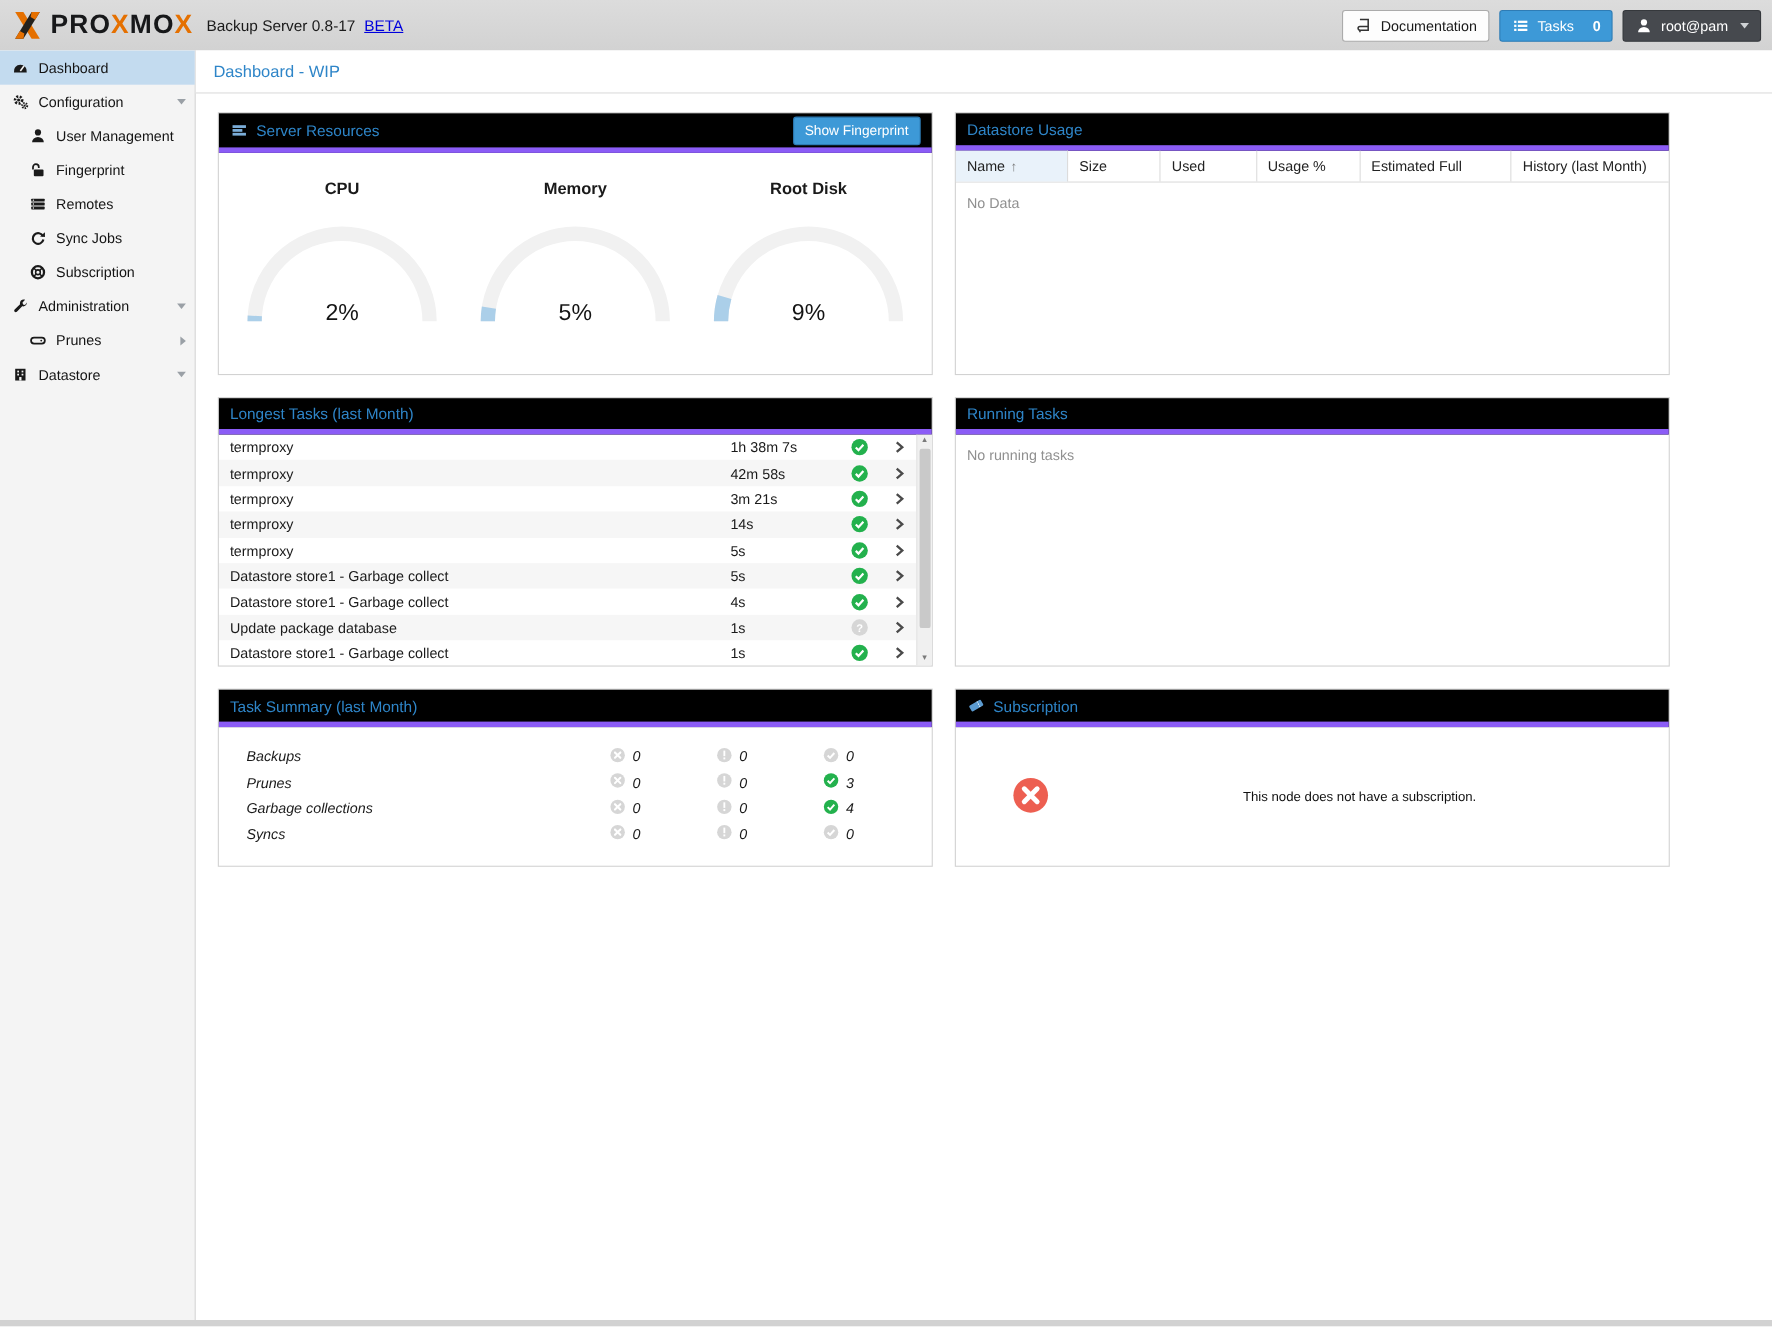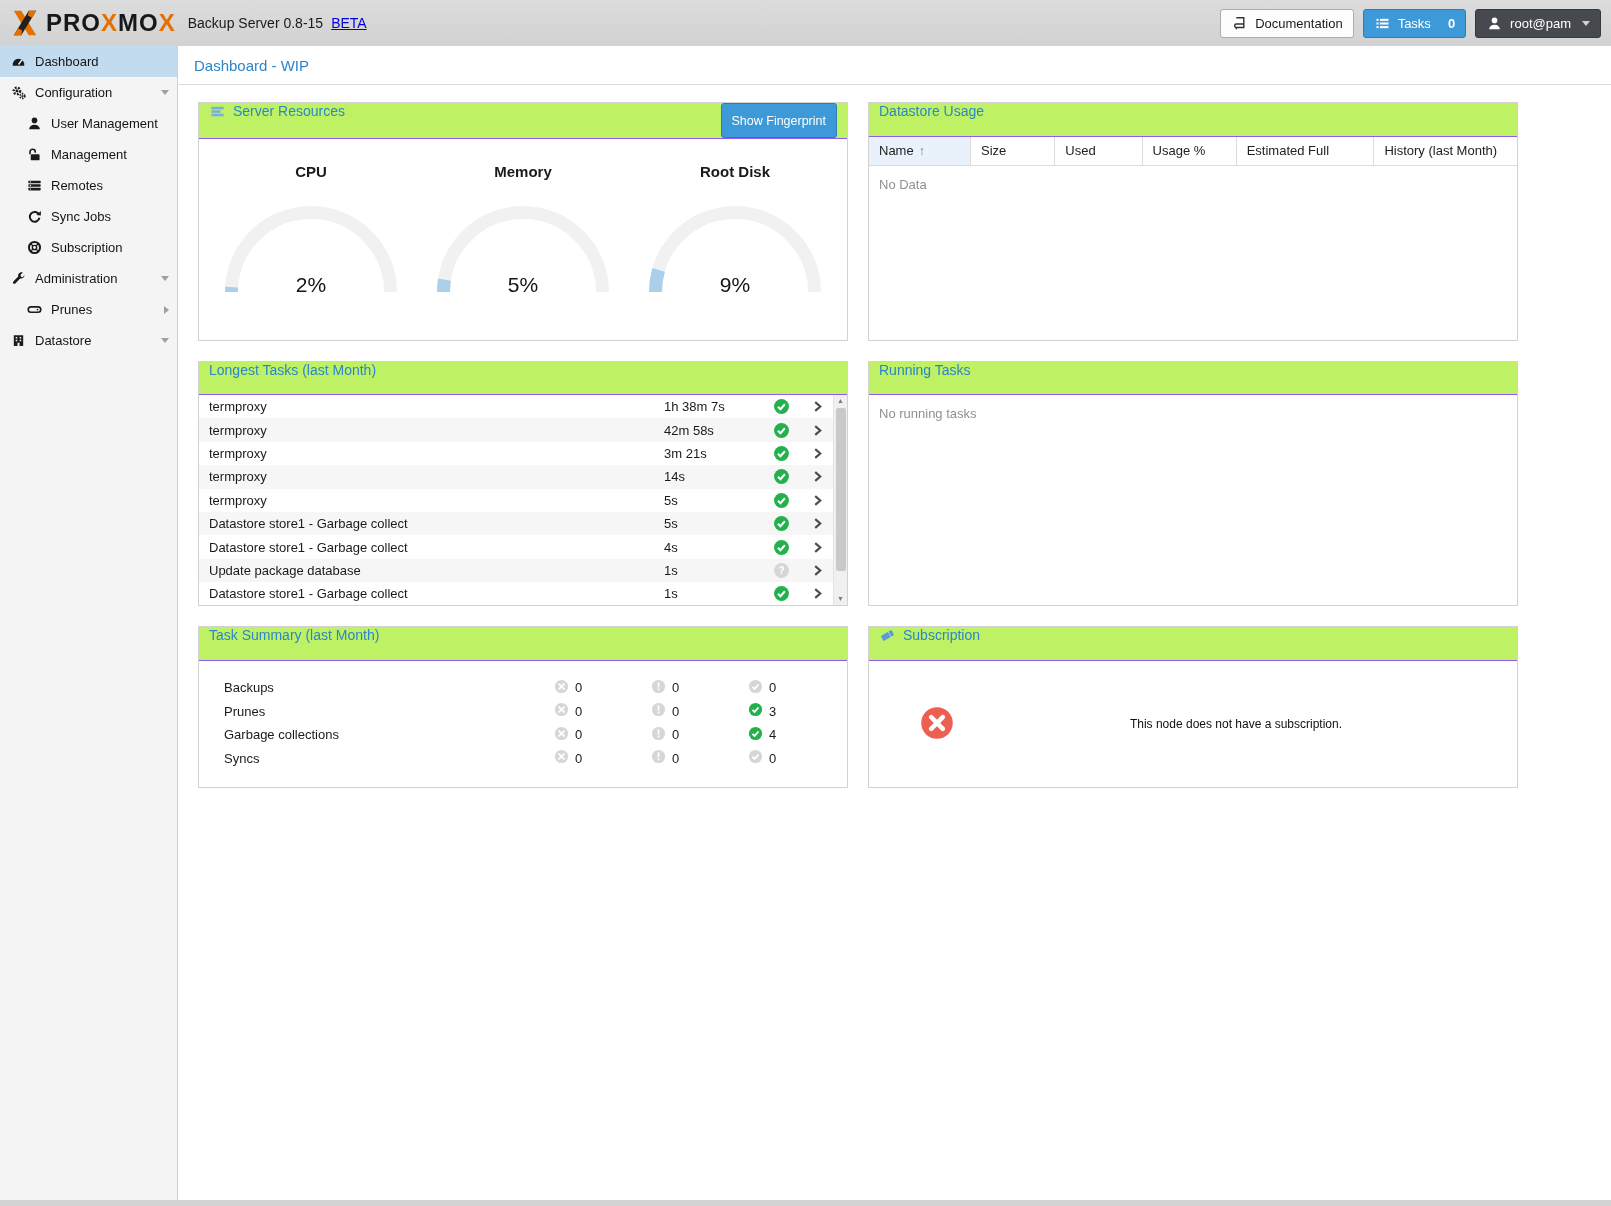--- a/index.html
+++ b/index.html
@@ -32,21 +32,21 @@
   .caret-rt { width:0; height:0; border-top:4px solid transparent; border-bottom:4px solid transparent; border-left:5px solid #9aa0a6; }
   .icn { width:17px; height:16px; display:inline-flex; align-items:center; justify-content:center; }
   .icn svg { width:15px; height:15px; }
 
   main { flex:1; background:#fff; display:flex; flex-direction:column; }
   .page-header { padding:11px 16px 10px 16px; font-size:15px; color:#2e85c8; border-bottom:1px solid #dcdcdc; background:#fff; }
   .content { padding:17px 20px; display:grid; grid-template-columns:650px 650px; column-gap:20px; row-gap:20px; align-items:start; }
 
   
   .panel { border:1px solid #d2d2d2; background:#fff; }
-  .panel-header { background:#bef264; border-bottom:1px solid #8b5cf6; padding:0 10px; height:36px; display:flex; gap:7px; }
+  .panel-header { background:#000000; border-bottom:5px solid #8b5cf6; padding:0 10px; height:36px; display:flex; align-items:center; gap:7px; }
   .panel-title { color:#2e85c8; font-size:14px; }
   .ph-spacer { flex:1; }
   .btn-fp { background:#3d99d7; border:1px solid #2e7cb5; color:#fff; border-radius:3px; font-size:12.5px; padding:5px 10px; cursor:pointer; }
 
   
   .gauges { height:201px; display:flex; justify-content:space-around; padding:0 6px; }
   .gauge { width:200px; text-align:center; }
   .gauge-title { font-weight:bold; font-size:15px; margin-top:24px; }
   .gauge-arc { position:relative; margin-top:14px; }
   .gauge-val { position:absolute; bottom:2px; left:0; width:100%; text-align:center; font-size:21px; color:#141414; }
@@ -72,21 +72,21 @@
   .lt-go { width:32px; display:flex; justify-content:center; }
   .lt-go svg { width:13px; height:13px; }
   .vscroll { position:absolute; top:0; right:0; width:14px; height:100%; background:#f0f0f0; border-left:1px solid #e3e3e3; }
   .vs-arrow { position:absolute; left:0; width:100%; text-align:center; font-size:7px; color:#7a7a7a; line-height:12px; cursor:pointer; }
   .vs-thumb { position:absolute; left:2px; width:10px; top:13px; height:163px; background:#c9c9c9; border-radius:2px; cursor:pointer; }
 
   
   .rt-body { height:210px; }
 
   
-  .ts-body { height:126px; padding-top:15px; }
+  .ts-body { height:126px; padding-top:15px;font-style:italic; }
   .ts-row { display:flex; align-items:center; height:23.5px; padding-left:25px; }
   .ts-label { width:330px; }
   .ts-stat { width:97px; display:flex; align-items:center; gap:6px; }
   .ts-stat svg { width:15px; height:15px; }
 
   
   .sub-body { height:126px; display:flex; align-items:center; }
   .sub-icn { margin-left:50px; }
   .sub-icn svg { width:36px; height:36px; }
   .sub-msg { flex:1; text-align:center; font-size:12px; color:#111; }
@@ -101,21 +101,21 @@
     <svg width="30" height="28" viewBox="0 0 32 30">
       <g stroke-linecap="butt">
         <polygon points="4,2 12,2 28,28 20,28" fill="#e57000"></polygon>
         <polygon points="28,2 20,2 4,28 12,28" fill="#24211c"></polygon>
         <polygon points="20,2 28,2 23.5,9.5 19,7" fill="#e57000"></polygon>
         <polygon points="12,28 4,28 8.5,20.5 13,23" fill="#e57000"></polygon>
       </g>
     </svg>
     <span class="brand-word" id="brand-word">PRO<span class="ox">X</span>MO<span class="ox">X</span></span>
   </div>
-  <span class="topbar-sub">Backup Server 0.8-15</span>
+  <span class="topbar-sub">Backup Server 0.8-17</span>
   <a class="beta">BETA</a>
   <div class="topbar-spacer"></div>
   <div class="tb-btn btn-doc">
     <span class="icn">
         <svg viewBox="0 0 16 16">
           <path d="M4.6 1.8 h8 v10.4 h-8 a1.8 1.8 0 0 1 0-3.6 h8" fill="none" stroke="#333" stroke-width="1.5"></path>
           <line x1="4.6" y1="12.2" x2="4.6" y2="14.2" stroke="#333" stroke-width="1.5"></line>
         </svg>
       </span>
     <span>Documentation</span>
@@ -181,21 +181,21 @@
         </span>
                  <span class="lbl">User Management</span>
       </div>
       <div class="side-item indent">
         <span class="icn">
           <svg viewBox="0 0 16 16">
             <rect x="4" y="7.6" width="9.4" height="6.6" rx="1" fill="#1a1a1a"></rect>
             <path d="M3.2 7.6 V5.2 a2.8 2.8 0 0 1 5.6 0 V6.2" fill="none" stroke="#1a1a1a" stroke-width="1.7"></path>
           </svg>
         </span>
-                 <span class="lbl">Management</span>
+                 <span class="lbl">Fingerprint</span>
       </div>
       <div class="side-item indent">
         <span class="icn">
           <svg viewBox="0 0 16 16">
             <g fill="#1a1a1a">
               <rect x="1.5" y="2.8" width="13" height="2.8" rx="0.6"></rect>
               <rect x="1.5" y="6.6" width="13" height="2.8" rx="0.6"></rect>
               <rect x="1.5" y="10.4" width="13" height="2.8" rx="0.6"></rect>
             </g>
             <g fill="#f4f4f4">

